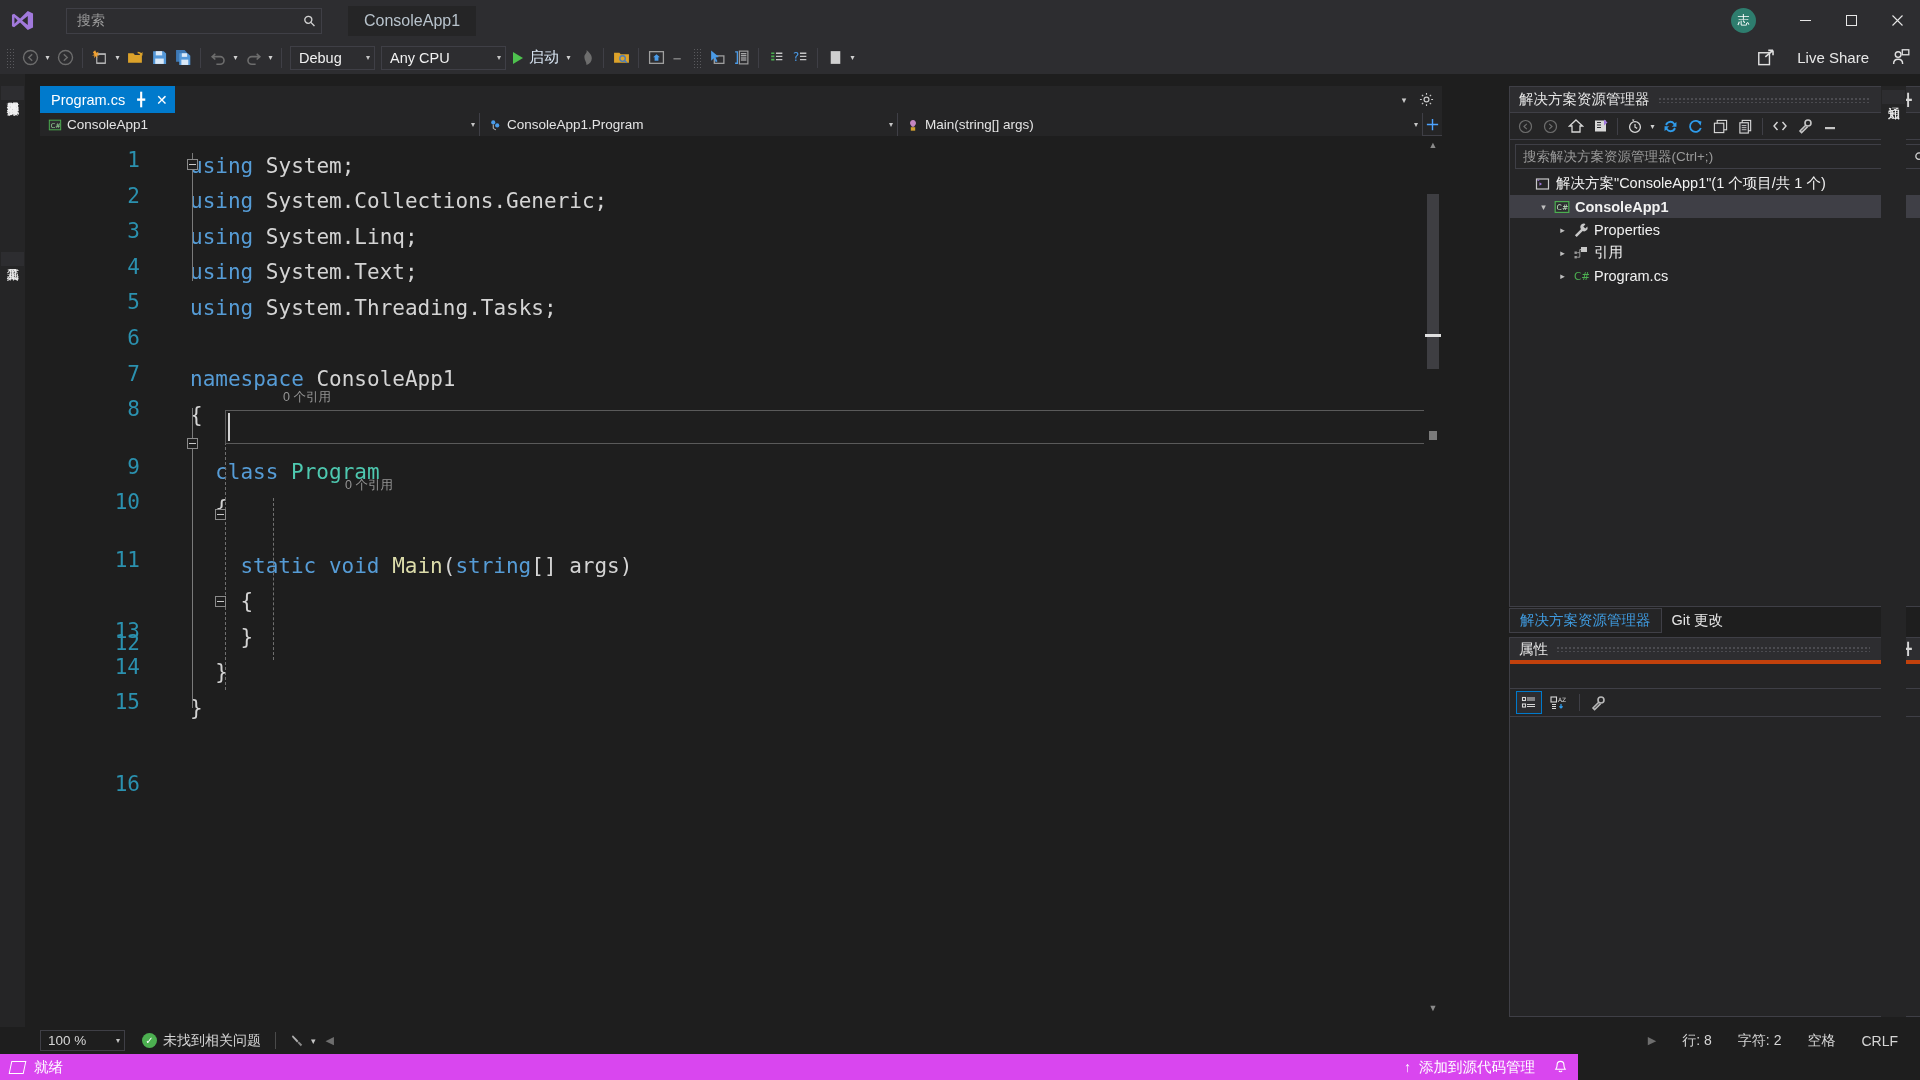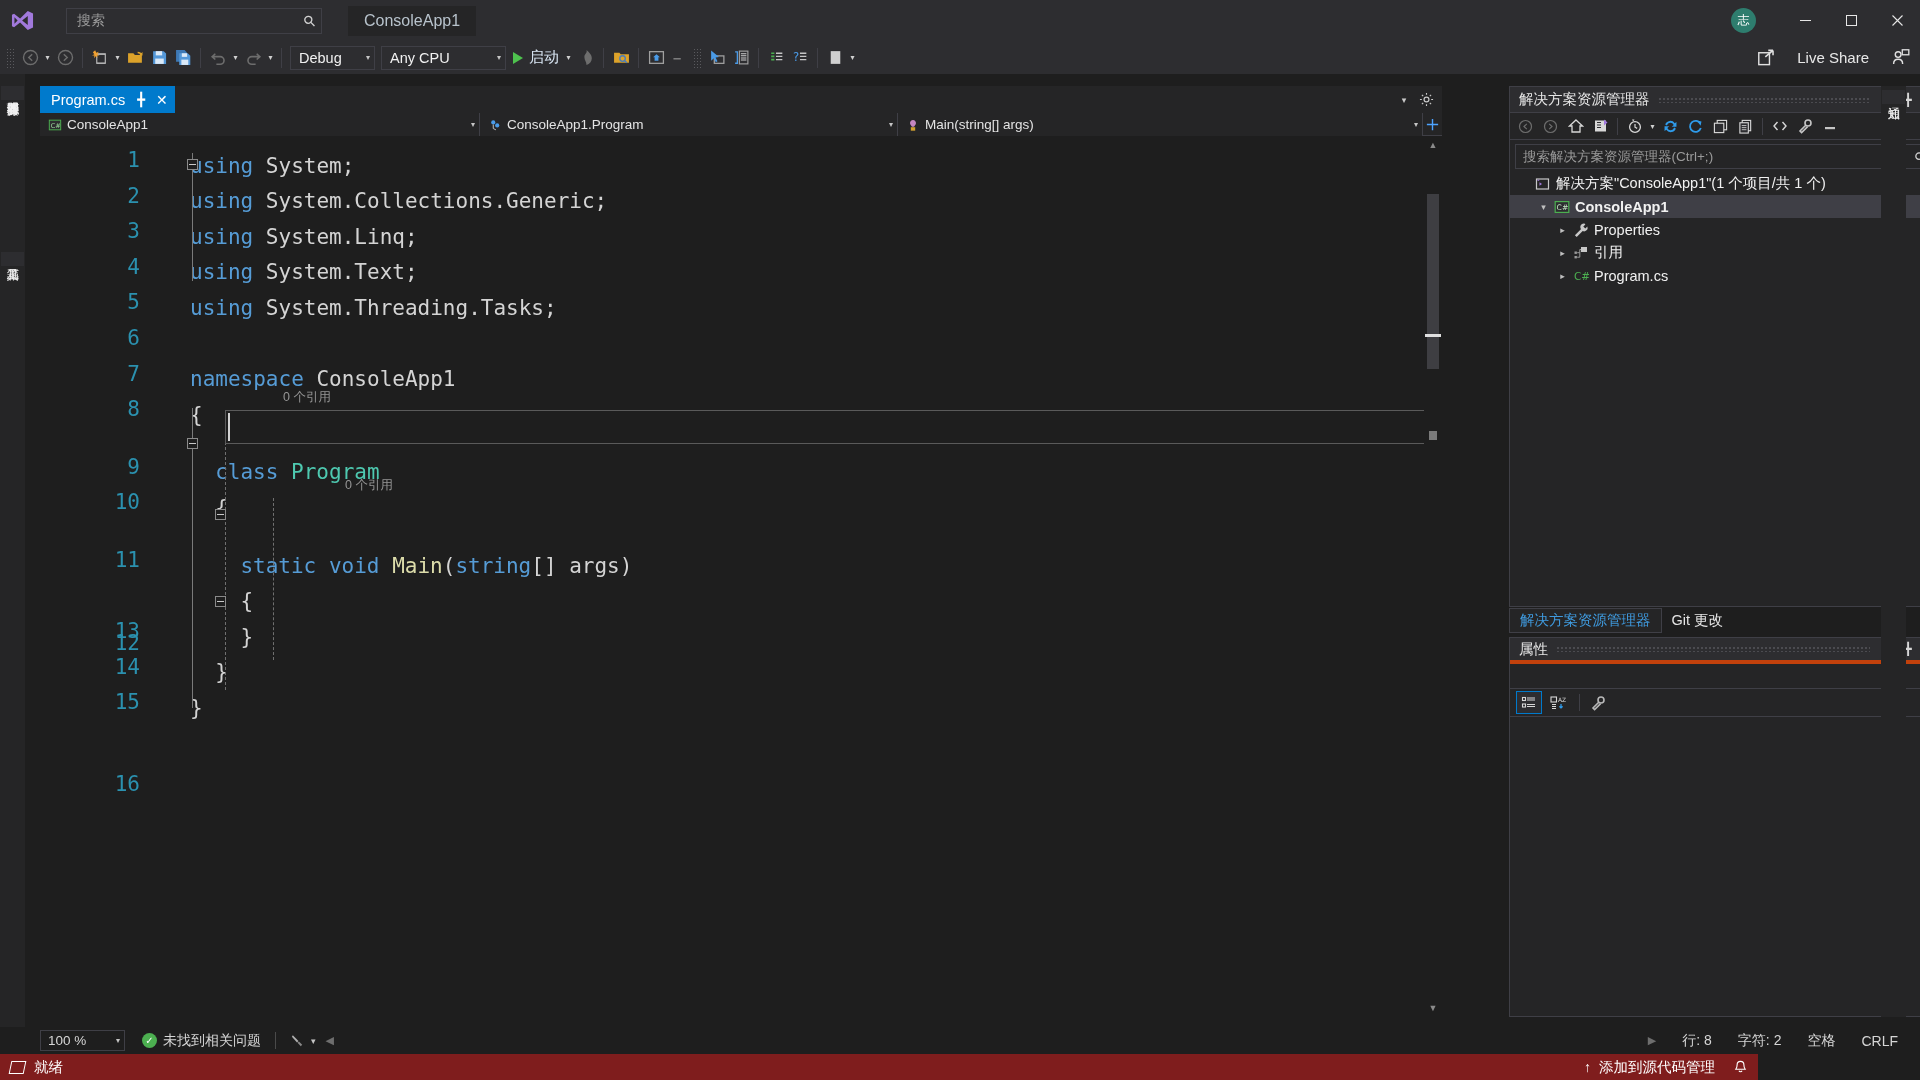--- a/index.html
+++ b/index.html
@@ -201,22 +201,22 @@
   #zoom-combo .za { color:#c5c5c5; font-size:8px; }
   #issue-status { margin-left:17px; display:flex; align-items:center; }
   #issue-status .ok { width:15px; height:15px; border-radius:50%; background:#4caf50;
     display:flex; align-items:center; justify-content:center; color:#fff; font-size:10px; margin-right:6px; }
   .es-sep { width:1px; height:17px; background:#4a4a4a; margin:0 14px; }
   #es-right { margin-left:auto; display:flex; align-items:center; padding-right:22px; }
   #es-right .cell { margin-left:26px; white-space:nowrap; }
   #es-scroll-l { color:#6e6e6e; font-size:11px; margin-left:10px; }
 
   
-  #statusbar { position:absolute; left:0; bottom:0; width:1758px; height:26px;
-               background:#7f1d1d; display:flex; align-items:center; color:#fff; font-size:14.5px; }
+  #statusbar { position:absolute; left:0; bottom:0; width:1578px; height:26px;
+               background:#d946ef; display:flex; align-items:center; color:#fff; font-size:14.5px; }
   #sb-left { display:flex; align-items:center; padding-left:10px; }
   #sb-left .flag { width:15px; height:13px; border:1.6px solid #fff; transform:skewX(-12deg); margin-right:9px; }
   #sb-right { margin-left:auto; display:flex; align-items:center; padding-right:10px; }
   #sb-right .up { margin-right:8px; font-size:14px; }
   #sb-right .bell { margin-left:18px; }
   svg { display:block; }
 </style>
 </head>
 <body>
 

